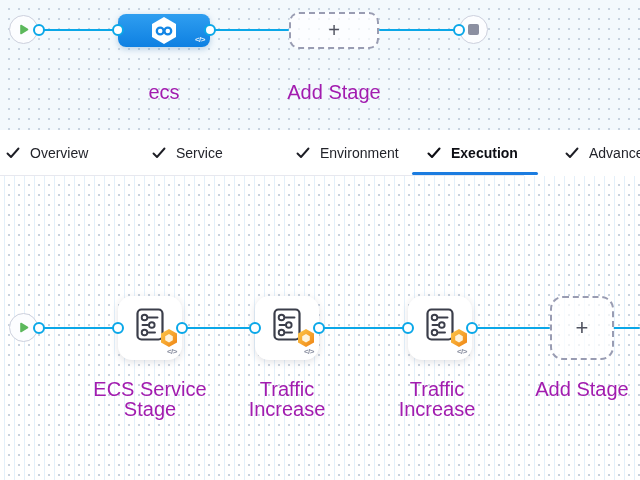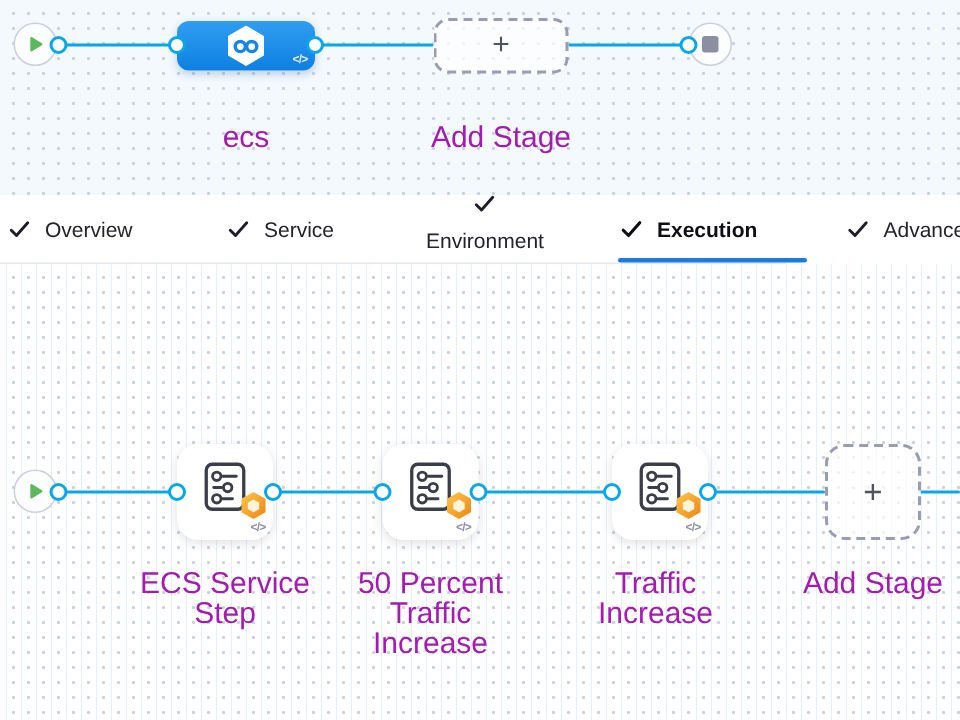--- a/index.html
+++ b/index.html
@@ -132,29 +132,29 @@
       <span>Overview</span>
     </div>
     <div class="tab" style="left:152px;">
       <span class="chk">
           <svg width="14" height="12" viewBox="0 0 14 12">
             <polyline points="1.5,6.5 5,10 12.5,1.5" fill="none" stroke="#1d1e25" stroke-width="1.9" stroke-linecap="round" stroke-linejoin="round"></polyline>
           </svg>
         </span>
       <span>Service</span>
     </div>
-    <div class="tab" style="left:284px;flex-direction:column;">
+    <div class="tab" style="left:296px;">
       <span class="chk">
           <svg width="14" height="12" viewBox="0 0 14 12">
             <polyline points="1.5,6.5 5,10 12.5,1.5" fill="none" stroke="#1d1e25" stroke-width="1.9" stroke-linecap="round" stroke-linejoin="round"></polyline>
           </svg>
         </span>
       <span>Environment</span>
     </div>
-    <div class="tab active" style="left:414px;">
+    <div class="tab active" style="left:427px;">
       <span class="chk">
           <svg width="14" height="12" viewBox="0 0 14 12">
             <polyline points="1.5,6.5 5,10 12.5,1.5" fill="none" stroke="#0d0e14" stroke-width="2.1" stroke-linecap="round" stroke-linejoin="round"></polyline>
           </svg>
         </span>
       <span>Execution</span>
     </div>
     <div class="tab" style="left:565px;">
       <span class="chk">
           <svg width="14" height="12" viewBox="0 0 14 12">
@@ -198,21 +198,21 @@
         <polygon points="10,1 18,5.5 18,14.5 10,19 2,14.5 2,5.5" fill="url(#badgeGrad)"></polygon>
         <polygon points="10,6 13.8,8.2 13.8,12.3 10,14.5 6.2,12.3 6.2,8.2" fill="#fdf4de"></polygon>
       </svg>
     </span>
     <span class="code-tag">&lt;/&gt;</span>
   </div>
   <div class="port" style="left:111.5px;top:321.5px;"></div>
   <div class="port" style="left:175.5px;top:321.5px;"></div>
   <div class="node-label lbl-bottom" style="left:85px;width:130px;">
     <div>ECS Service</div>
-    <div>Step</div>
+    <div>Stage</div>
   </div>
 
   <div class="step-node" style="left:255px;">
     <span class="glyph">
       <svg width="36" height="38" viewBox="0 0 36 38">
         <rect x="5.5" y="3.5" width="25" height="30" rx="4" fill="#fff" stroke="#3b3e4a" stroke-width="2.2"></rect>
         <circle cx="12.5" cy="11.5" r="2.8" fill="none" stroke="#3b3e4a" stroke-width="1.9"></circle>
         <line x1="16.5" y1="11.5" x2="25.5" y2="11.5" stroke="#3b3e4a" stroke-width="1.9" stroke-linecap="round"></line>
         <line x1="10.5" y1="19" x2="16" y2="19" stroke="#3b3e4a" stroke-width="1.9" stroke-linecap="round"></line>
         <circle cx="19.8" cy="19" r="2.8" fill="none" stroke="#3b3e4a" stroke-width="1.9"></circle>
@@ -224,21 +224,20 @@
       <svg width="20" height="20" viewBox="0 0 20 20">
         <polygon points="10,1 18,5.5 18,14.5 10,19 2,14.5 2,5.5" fill="url(#badgeGrad)"></polygon>
         <polygon points="10,6 13.8,8.2 13.8,12.3 10,14.5 6.2,12.3 6.2,8.2" fill="#fdf4de"></polygon>
       </svg>
     </span>
     <span class="code-tag">&lt;/&gt;</span>
   </div>
   <div class="port" style="left:248.5px;top:321.5px;"></div>
   <div class="port" style="left:312.5px;top:321.5px;"></div>
   <div class="node-label lbl-bottom" style="left:222px;width:130px;">
-    <div>50 Percent</div>
     <div>Traffic Increase</div>
   </div>
 
   <div class="step-node" style="left:408px;">
     <span class="glyph">
       <svg width="36" height="38" viewBox="0 0 36 38">
         <rect x="5.5" y="3.5" width="25" height="30" rx="4" fill="#fff" stroke="#3b3e4a" stroke-width="2.2"></rect>
         <circle cx="12.5" cy="11.5" r="2.8" fill="none" stroke="#3b3e4a" stroke-width="1.9"></circle>
         <line x1="16.5" y1="11.5" x2="25.5" y2="11.5" stroke="#3b3e4a" stroke-width="1.9" stroke-linecap="round"></line>
         <line x1="10.5" y1="19" x2="16" y2="19" stroke="#3b3e4a" stroke-width="1.9" stroke-linecap="round"></line>

